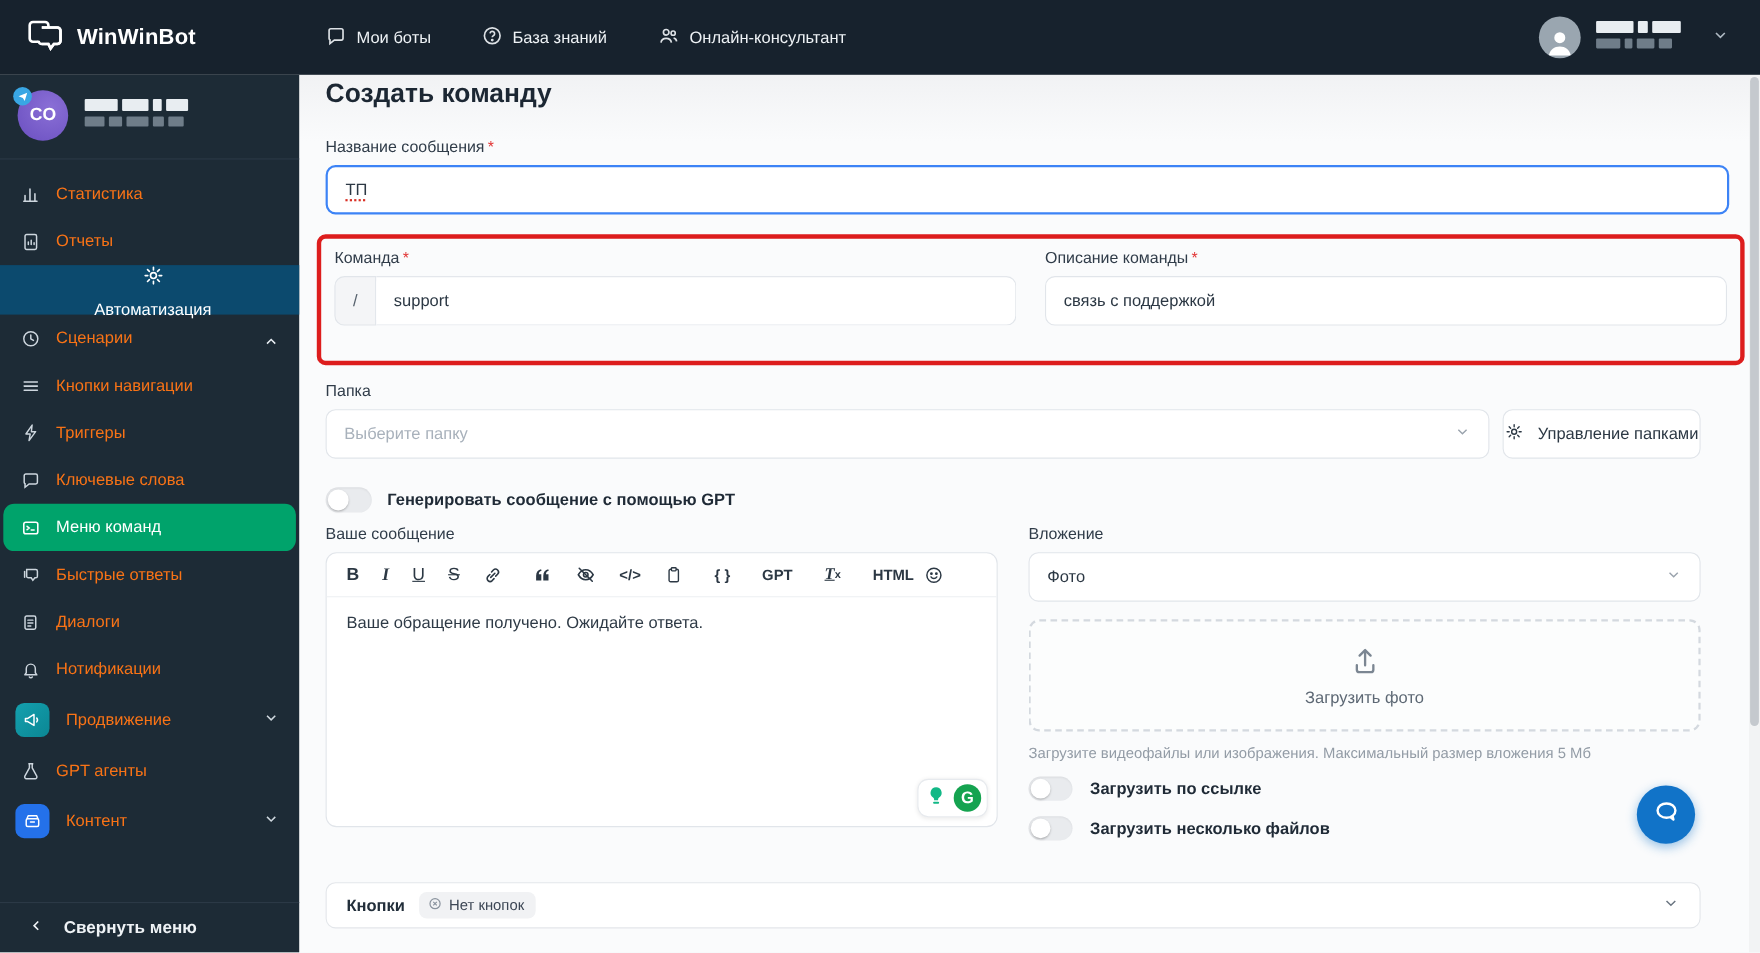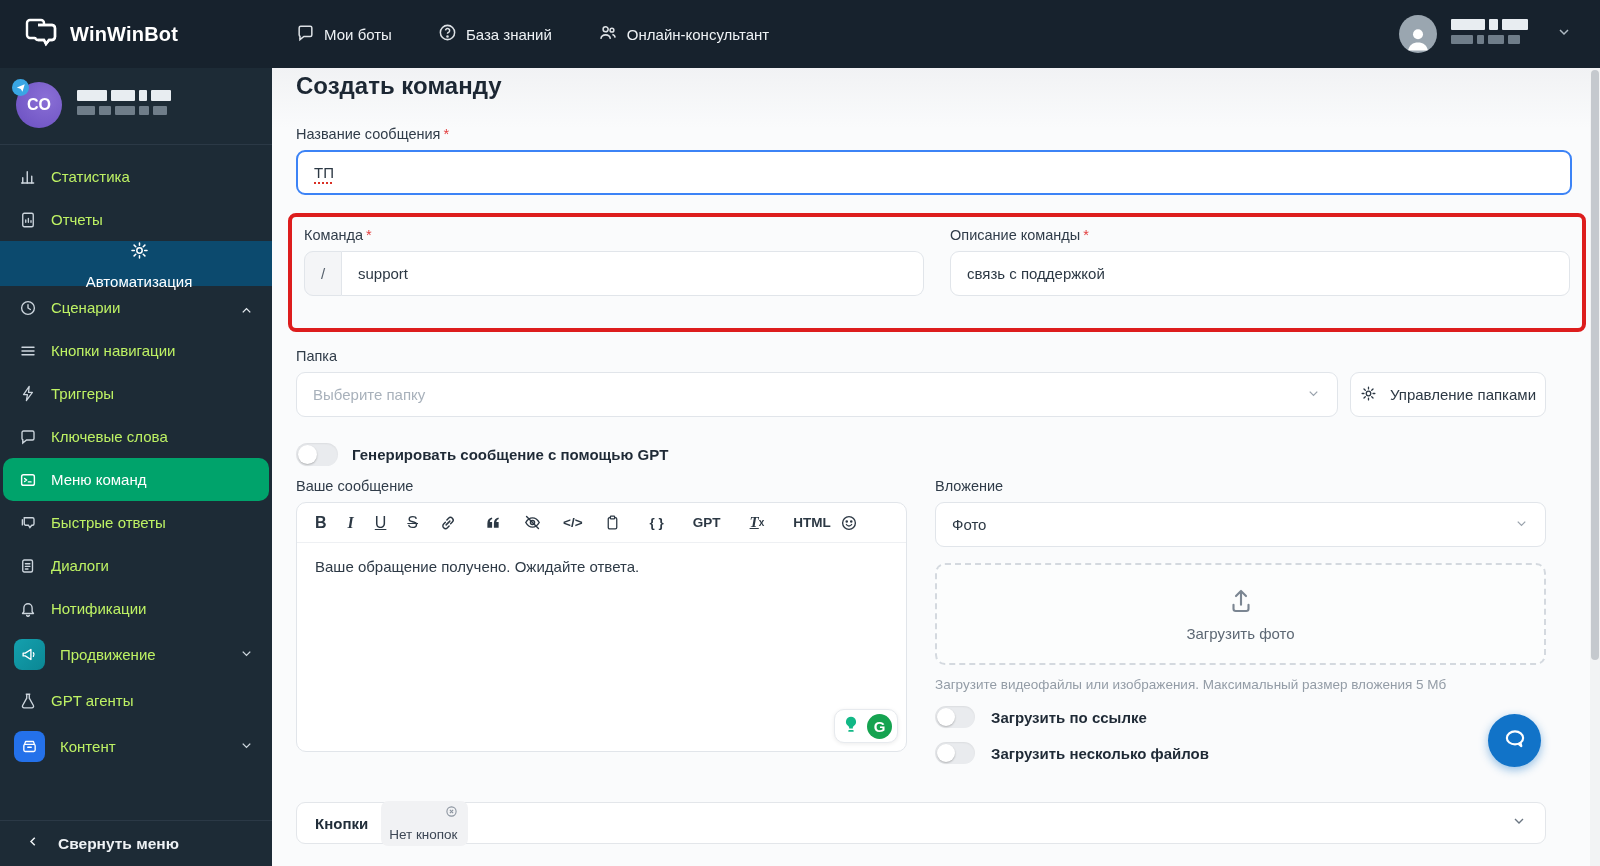--- a/index.html
+++ b/index.html
@@ -27,21 +27,21 @@
   .sidebar { position:absolute; top:68px; left:0; width:272px; height:798px; background:#1d2b36;
              display:flex; flex-direction:column; z-index:20; }
   .side-user { display:flex; align-items:center; gap:15px; padding:14px 16px 16px; border-bottom:1px solid #2b3946; }
   .avatar-side { position:relative; width:46px; height:46px; border-radius:50%;
                  background:radial-gradient(circle at 65% 35%, #8a6fd6, #6a4fc0); color:#fff;
                  display:flex; align-items:center; justify-content:center; font-weight:700; font-size:16px; }
   .tg-badge { position:absolute; top:-3px; left:-4px; width:17px; height:17px; border-radius:50%;
               background:#39a6e4; display:flex; align-items:center; justify-content:center; }
   .menu { list-style:none; padding:10px 0 0; flex:1; }
   .menu-item { display:flex; align-items:center; gap:13px; height:43px; padding:0 18px;
-               color:#bef264; font-size:15px; cursor:pointer; position:relative; }
+               color:#f97316; font-size:15px; cursor:pointer; position:relative; }
   .menu-item .mi-icon { width:20px; display:flex; justify-content:center; color:#cdd6de; }
   .menu-item.active-block { background:#0c4a6e; color:#fff; height:45px; padding-left:24px;flex-direction:column; }
   .menu-item.active-block .mi-icon { color:#fff; }
   .menu-item.active-pill { background:#00a36b; color:#fff; border-radius:10px; margin:0 3px; padding-left:15px; }
   .menu-item.active-pill .mi-icon { color:#fff; }
   .mi-chev { margin-left:auto; color:#e6ecf1; }
   .tile { width:31px; height:31px; border-radius:8px; display:flex; align-items:center; justify-content:center; }
   .tile.teal { background:linear-gradient(135deg,#14a0ae,#0b8794); }
   .tile.blue { background:#2471ea; }
   .menu-item.big { height:49px; gap:15px; padding-left:14px; }
@@ -63,21 +63,21 @@
   .redbox { border:4px solid #dd1d1d; border-radius:8px; margin:18px -40px 16px -8px;
             padding:10px 12px 32px; display:grid; grid-template-columns:1fr 1fr; gap:26px; }
   .grp { display:flex; }
   .grp .prefix { width:38px; background:#f4f5f7; border:1px solid #e1e5ea; border-right:1px solid #e1e5ea;
                  border-radius:9px 0 0 9px; display:flex; align-items:center; justify-content:center;
                  color:#55606c; font-size:15px; height:45px; }
   .grp .ibox { flex:1; border-left:none; border-radius:0 9px 9px 0; }
 
   .folder-row { display:flex; gap:12px; margin-bottom:26px; }
   .folder-row .ibox { flex:1; justify-content:space-between; }
-  .btn { background:#fff; border:1px solid #e1e5ea; border-radius:9px; height:45px; width:196px;
+  .btn { background:#fff; border:1px solid #e1e5ea; border-radius:9px; height:45px; width:180px;
          display:flex; align-items:center; justify-content:center; gap:13px; font-size:15px; color:#2c3844; cursor:pointer; }
   .chev-g { color:#99a2ac; }
 
   .toggle-row { display:flex; align-items:center; gap:14px; margin:4px 0 12px; }
   .toggle { width:42px; height:23px; border-radius:12px; background:#e9ebee; position:relative; flex:0 0 auto;
             box-shadow:inset 0 1px 2px rgba(0,0,0,.06); cursor:pointer; }
   .toggle::after { content:""; position:absolute; width:19px; height:19px; border-radius:50%; background:#fff;
                    top:2px; left:2px; box-shadow:0 1px 2px rgba(0,0,0,.25); }
   .toggle-lab { font-size:15px; font-weight:600; color:#1f2a36; }
 
@@ -103,21 +103,21 @@
               align-items:center; justify-content:center; gap:6px; color:#5d6874; font-size:15px; background:#fcfdfd; cursor:pointer; }
   .hint { font-size:13.5px; color:#939ca6; margin:12px 0 14px; }
   .mini-toggle-row { display:flex; align-items:center; gap:16px; margin-bottom:14px; }
   .mini-toggle-row .toggle { width:40px; height:22px; }
   .mini-toggle-row .toggle::after { width:18px; height:18px; }
 
   .section-card { background:#fff; border:1px solid #e3e6ea; border-radius:9px; height:42px; margin-top:24px;
                   display:flex; align-items:center; gap:13px; padding:0 18px; }
   .section-title { font-size:15px; font-weight:700; color:#222e3a; }
   .pill { background:#f1f2f4; border-radius:7px; padding:4px 10px 4px 8px; font-size:13.5px; color:#3c4document654;
-          color:#3c4654; display:flex; align-items:flex-end; gap:6px;flex-direction:column; }
+          color:#3c4654; display:flex; align-items:flex-start; gap:6px; }
   .section-card .chev-g { margin-left:auto; }
 
   .scrollbar { position:absolute; right:0; top:68px; width:10px; height:798px; background:#f2f3f4; }
   .scroll-thumb { position:absolute; top:2px; left:1px; width:8px; height:590px; background:#c5c9ce; border-radius:4px; }
 
   .fab { position:absolute; left:1488px; top:714px; width:53px; height:53px; border-radius:50%;
          background:#1173c8; display:flex; align-items:center; justify-content:center;
          box-shadow:0 3px 10px rgba(17,115,200,.45); cursor:pointer; z-index:40; }
 </style>
 </head>

